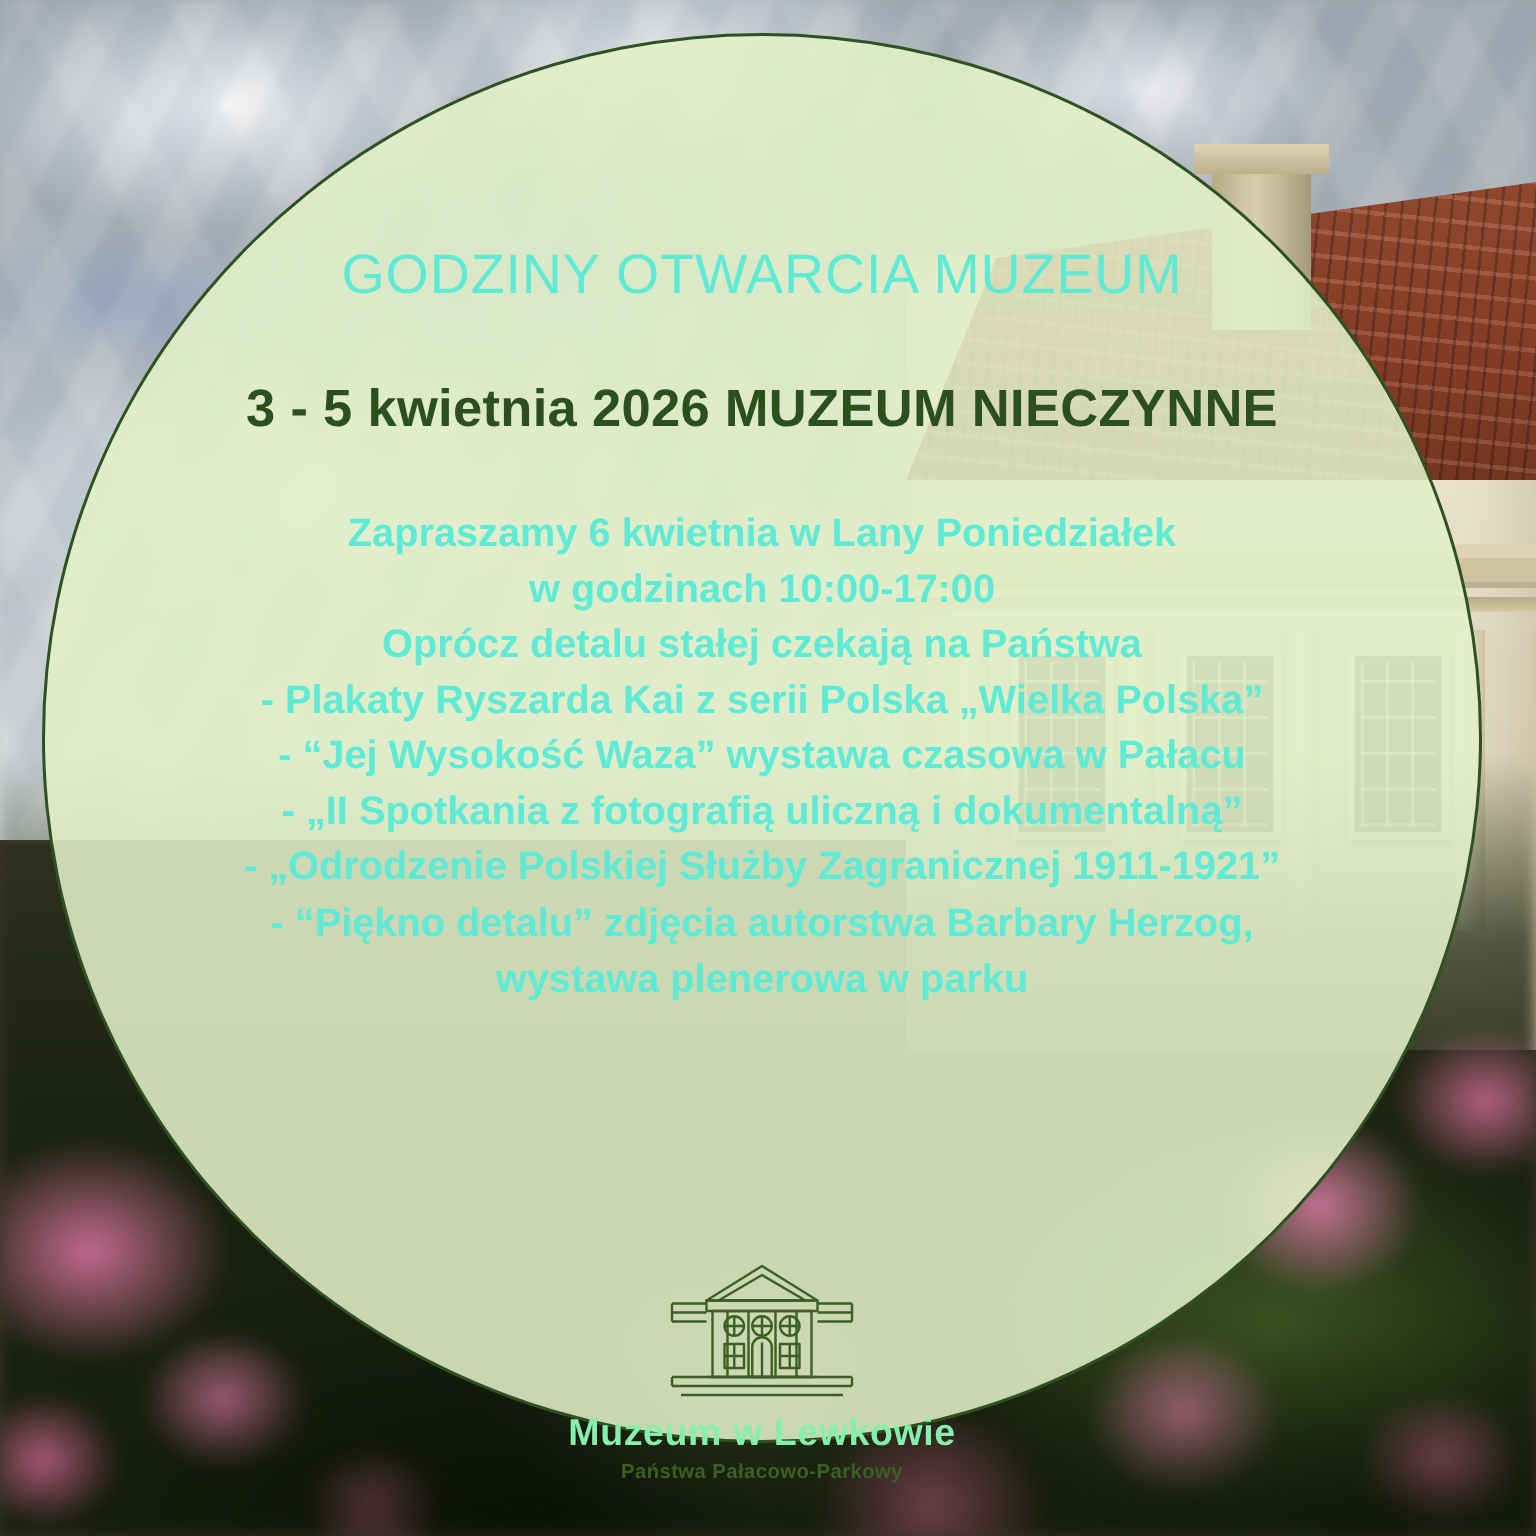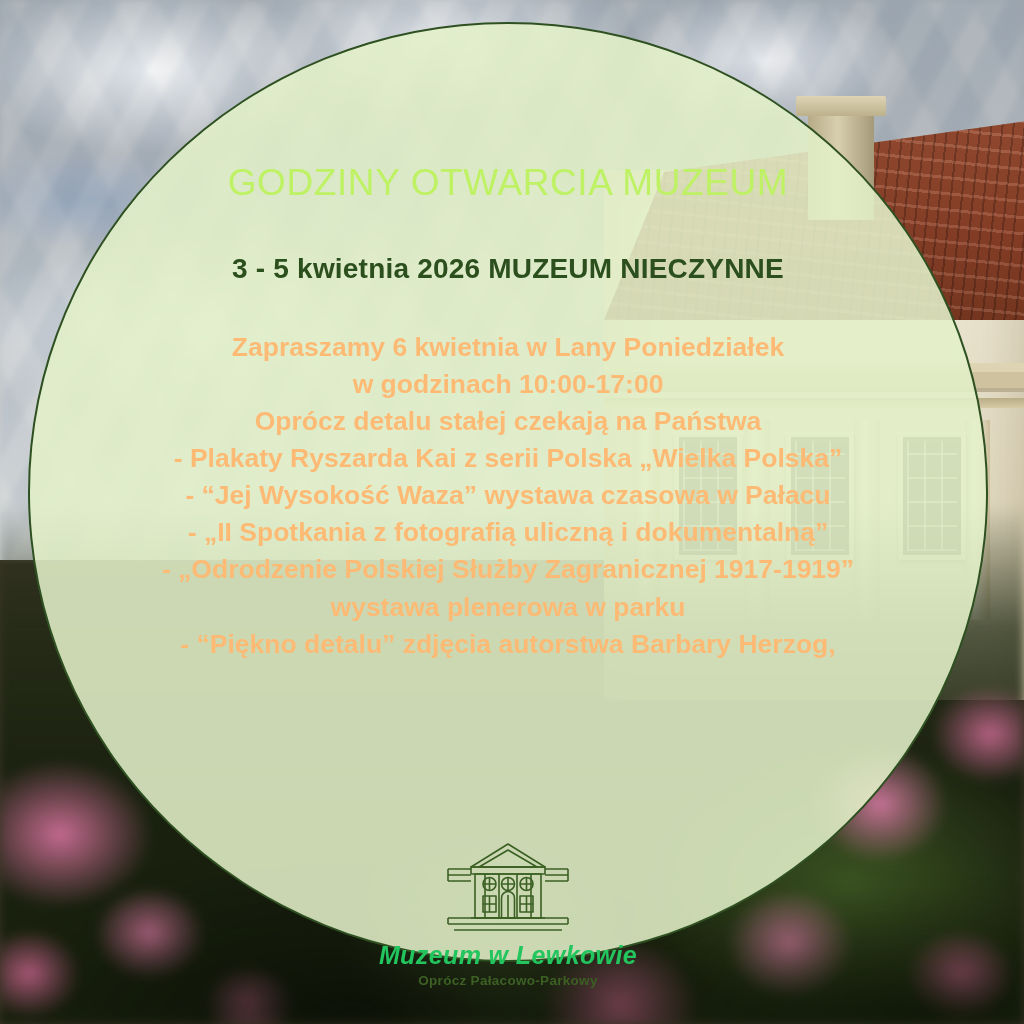--- a/index.html
+++ b/index.html
@@ -100,46 +100,46 @@
     position:absolute;left:28px;top:22px;width:960px;height:940px;
     display:flex;flex-direction:column;align-items:center;
     color:#2f5122;text-align:center;
   }
 
   .title{
     margin-top:140px;
     font-size:37px;line-height:1.16;letter-spacing:.6px;
     font-weight:400;
     font-family:"Liberation Sans", sans-serif;
-    color:#bef264;
+    color:#5eead4;
   }
   .title .l2{display:block;}
 
   .headline{
     margin-top:48px;
-    font-size:28px;font-weight:bold;letter-spacing:.2px;
+    font-size:35px;font-weight:bold;letter-spacing:.2px;
     color:#2c4f1e;
   }
 
   .body{
     margin-top:44px;
     font-size:26.5px;line-height:1.40;font-weight:bold;
-    color:#fdba74;
+    color:#5eead4;
     width:100%;
   }
   .body .ln{display:block;white-space:nowrap;}
 
   
   .logo{
     position:absolute;left:0;right:0;top:818px;
     display:flex;flex-direction:column;align-items:center;
   }
   .logo-mark{width:128px;height:94px;}
   .logo-name{
-    margin-top:7px;font-size:25px;font-weight:bold;letter-spacing:.4px;color:#22c55e;font-style:italic;
+    margin-top:7px;font-size:25px;font-weight:bold;letter-spacing:.4px;color:#86efac;
   }
   .logo-sub{
     margin-top:3px;font-size:13.5px;font-weight:bold;letter-spacing:.3px;color:#3c6024;
   }
 </style>
 </head>
 <body>
 
 <div id="poster">
 
@@ -177,23 +177,23 @@
 
     <div class="headline">3 - 5 kwietnia 2026 MUZEUM NIECZYNNE</div>
 
     <div class="body">
       <span class="ln">Zapraszamy 6 kwietnia w Lany Poniedziałek</span>
       <span class="ln">w godzinach 10:00-17:00</span>
       <span class="ln">Oprócz detalu stałej czekają na Państwa</span>
       <span class="ln">-  Plakaty Ryszarda Kai z serii Polska „Wielka Polska”</span>
       <span class="ln">-  “Jej Wysokość Waza” wystawa czasowa w Pałacu</span>
       <span class="ln">-   „II Spotkania z fotografią uliczną i dokumentalną”</span>
-      <span class="ln">- „Odrodzenie Polskiej Służby Zagranicznej 1917-1919”</span>
+      <span class="ln">- „Odrodzenie Polskiej Służby Zagranicznej 1911-1921”</span>
+      <span class="ln">-  “Piękno detalu” zdjęcia autorstwa Barbary Herzog,</span>
       <span class="ln">wystawa plenerowa w parku</span>
-      <span class="ln">-  “Piękno detalu” zdjęcia autorstwa Barbary Herzog,</span>
     </div>
 
     <div class="logo">
       <span class="logo-mark">
         <svg viewBox="0 0 128 94" width="128" height="94" fill="none" stroke="#3c6024" stroke-width="1.6" stroke-linejoin="round">
 
           <path d="M64 4 L101 27 L27 27 Z"></path>
           <path d="M64 10 L93 27 L35 27 Z"></path>
 
           <rect x="27" y="27" width="74" height="7"></rect>
@@ -220,17 +220,17 @@
 
           <path d="M57.5 78 V58 a6.5 6.5 0 0 1 13 0 V78 Z"></path>
           <path d="M64 55 V78"></path>
 
           <path d="M27 78 H101"></path>
           <path d="M4 78 H124 M4 84 H124 M10 90 H118"></path>
           <path d="M4 78 V84 M124 78 V84"></path>
         </svg>
       </span>
       <span class="logo-name">Muzeum w Lewkowie</span>
-      <span class="logo-sub">Oprócz Pałacowo-Parkowy</span>
+      <span class="logo-sub">Państwa Pałacowo-Parkowy</span>
     </div>
 
   </div>
 </div>
 
 </body></html>

